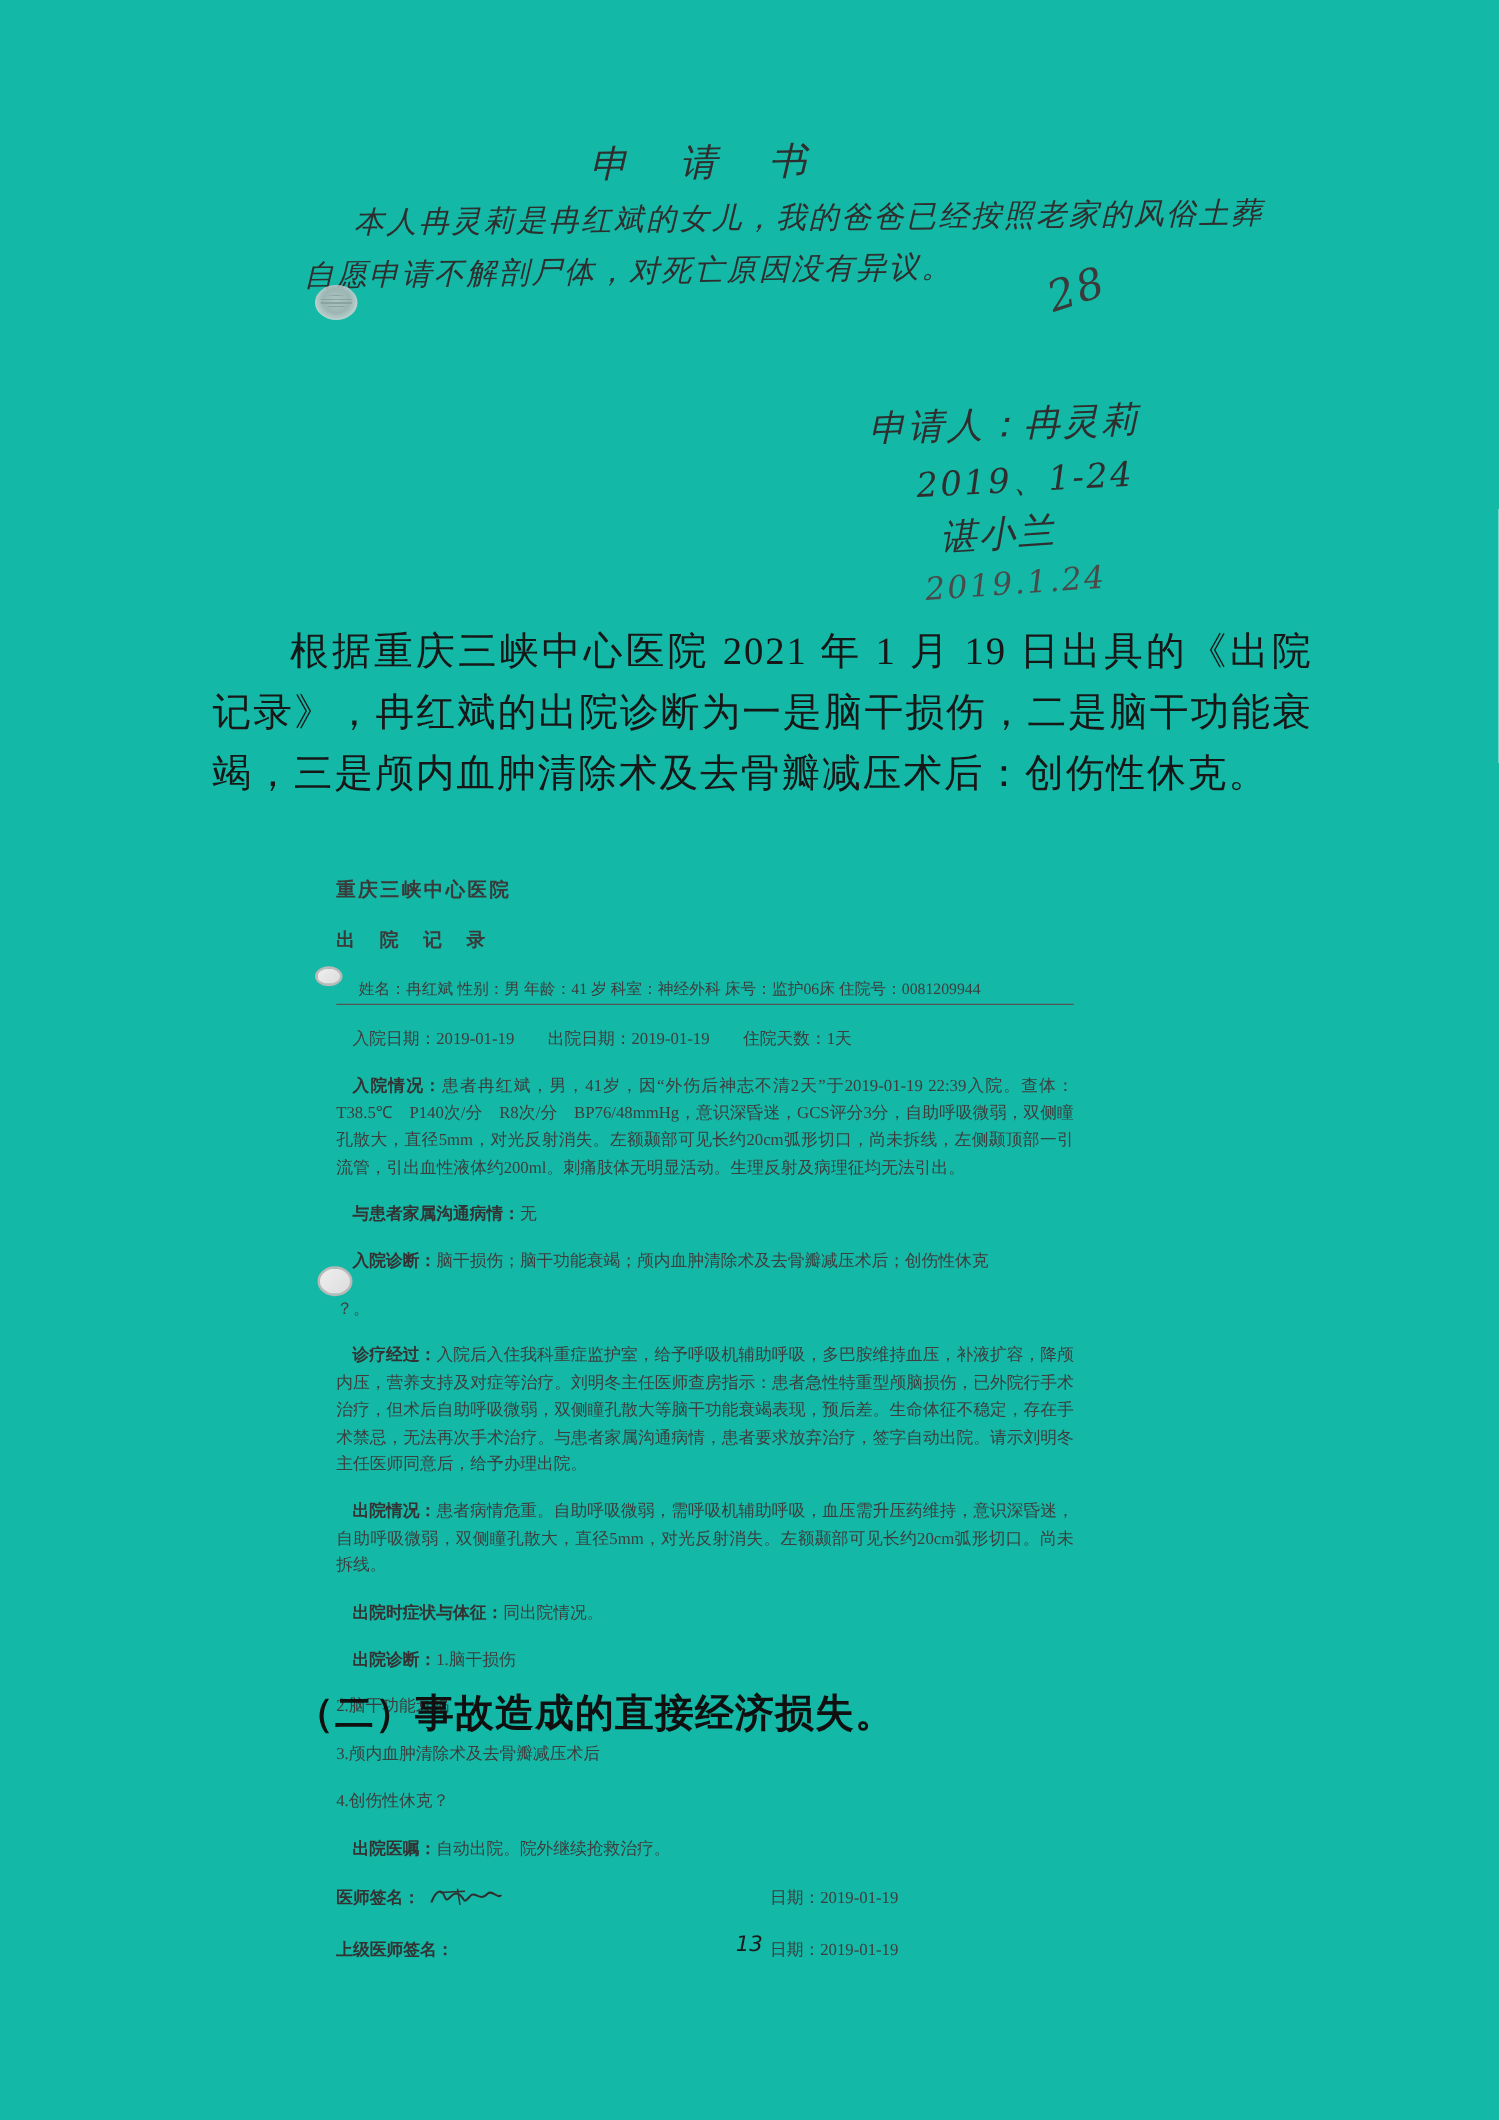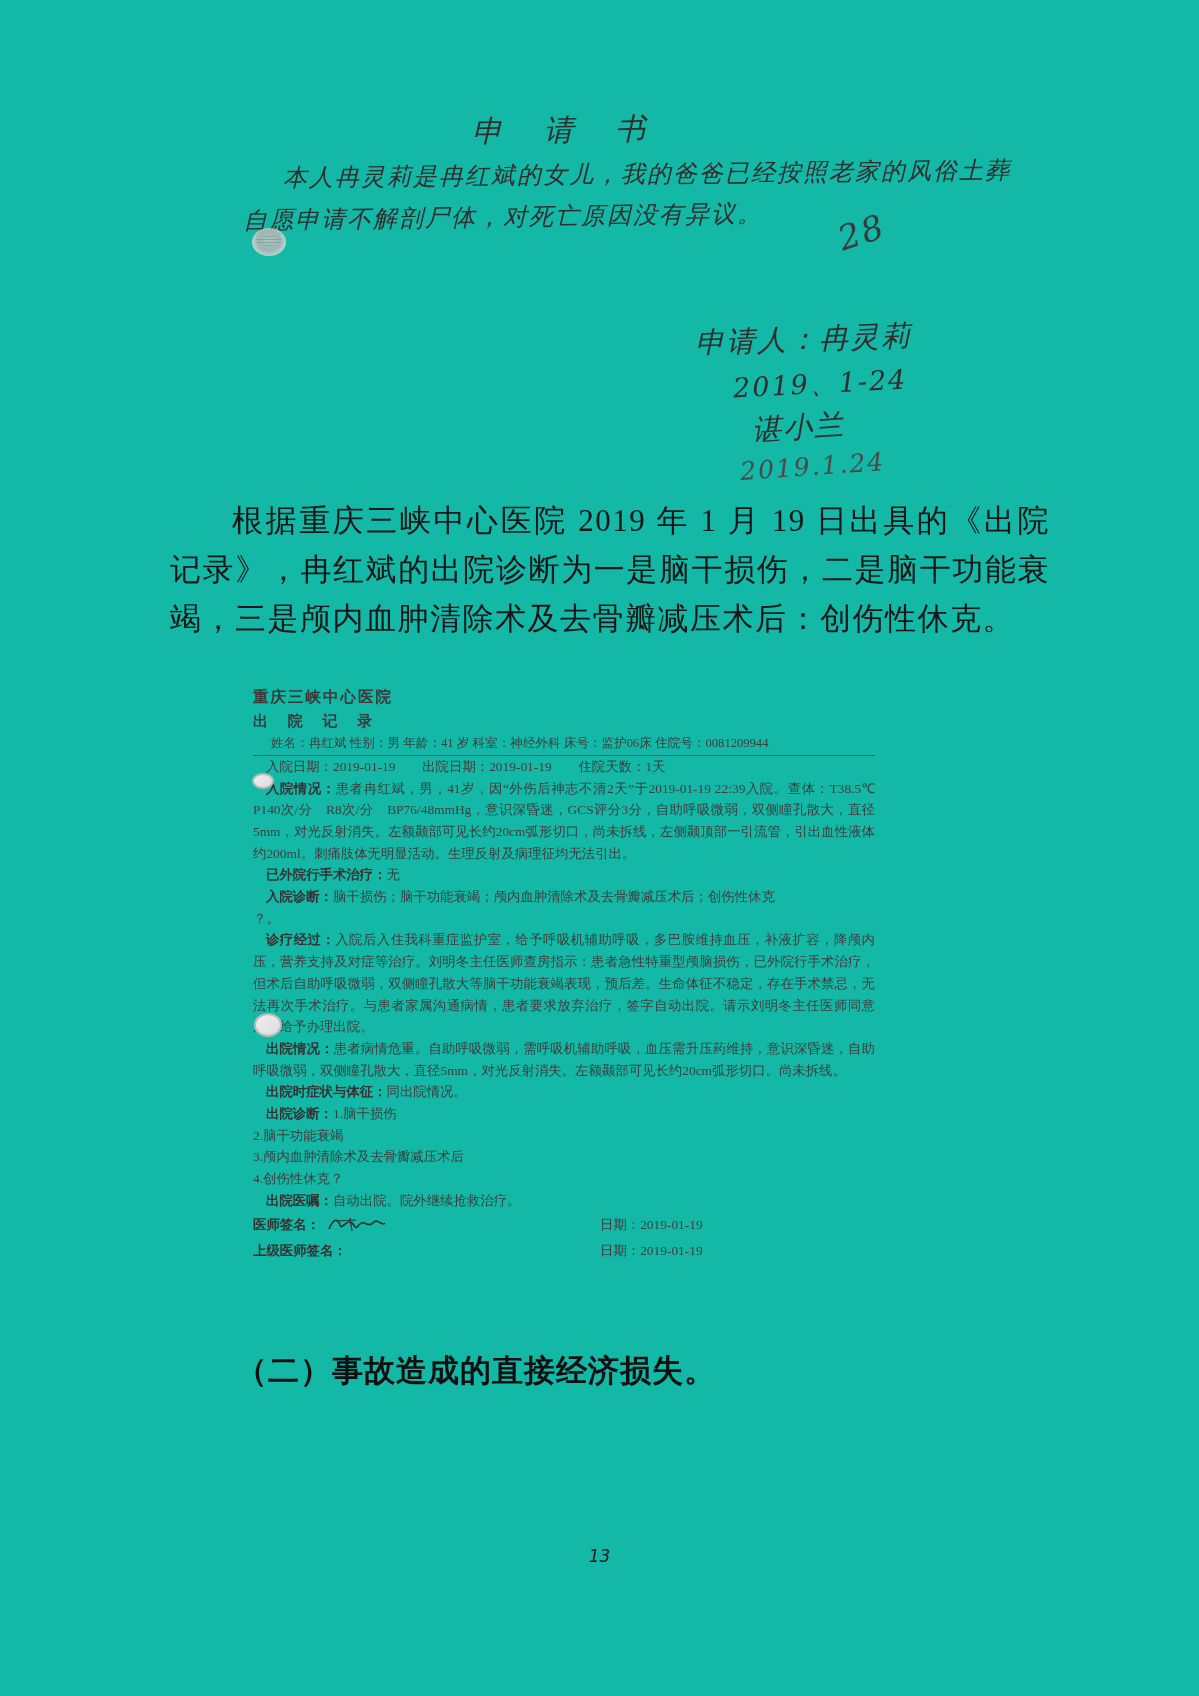--- a/index.html
+++ b/index.html
@@ -65,21 +65,21 @@
   }
 
   
   .record {
     position:absolute;
     left:253px; top:684px; width:622px;
     font-size:13.4px; line-height:1.62;
     color:#3d3d3d;
     font-family:"Liberation Serif", serif;
   }
-  .record p { margin:0; text-align:justify; }
+  .record p { margin:16px; text-align:justify; }
   .record .lbl { font-weight:bold; color:#333; }
   .record .indent { text-indent:13px; }
   .rec-hospital {
     text-align:center; font-weight:bold; font-size:15.5px;
     letter-spacing:2px; color:#3a3a3a; margin:0;
   }
   .rec-doctitle {
     text-align:center; font-weight:bold; font-size:15px;
     letter-spacing:8px; color:#3a3a3a; margin:0 0 2px 0;
   }
@@ -119,31 +119,31 @@
   <div class="hw hw-title">申 请 书</div>
   <div class="hw hw-line1">本人冉灵莉是冉红斌的女儿，我的爸爸已经按照老家的风俗土葬</div>
   <div class="hw hw-line2">自愿申请不解剖尸体，对死亡原因没有异议。</div>
   <div class="smudge"></div>
   <div class="hw hw-corner">28</div>
   <div class="hw hw-applicant">申请人：冉灵莉</div>
   <div class="hw hw-date1">2019、1-24</div>
   <div class="hw hw-sig2">谌小兰</div>
   <div class="hw hw-date2">2019.1.24</div>
 
-  <div class="body-par par1">根据重庆三峡中心医院 2019 年 1 月 19 日出具的《出院记录》，冉红斌的出院诊断为一是脑干损伤，二是脑干功能衰竭，三是颅内血肿清除术及去骨瓣减压术后：创伤性休克。</div>
+  <div class="body-par par1">根据重庆三峡中心医院 2021 年 1 月 19 日出具的《出院记录》，冉红斌的出院诊断为一是脑干损伤，二是脑干功能衰竭，三是颅内血肿清除术及去骨瓣减压术后：创伤性休克。</div>
 
   <div class="record">
     <p class="rec-hospital">重庆三峡中心医院</p>
     <p class="rec-doctitle">出 院 记 录</p>
     <p class="rec-patient-line">姓名：冉红斌 性别：男 年龄：41 岁 科室：神经外科 床号：监护06床 住院号：0081209944</p>
     <p class="rec-simple">入院日期：2019-01-19　　出院日期：2019-01-19　　住院天数：1天</p>
 
     <p class="indent"><b class="lbl">入院情况：</b><span>患者冉红斌，男，41岁，因“外伤后神志不清2天”于2019-01-19 22:39入院。查体：T38.5℃　P140次/分　R8次/分　BP76/48mmHg，意识深昏迷，GCS评分3分，自助呼吸微弱，双侧瞳孔散大，直径5mm，对光反射消失。左额颞部可见长约20cm弧形切口，尚未拆线，左侧颞顶部一引流管，引出血性液体约200ml。刺痛肢体无明显活动。生理反射及病理征均无法引出。</span></p>
 
-    <p class="rec-simple"><b class="lbl">已外院行手术治疗：</b><span>无</span></p>
+    <p class="rec-simple"><b class="lbl">与患者家属沟通病情：</b><span>无</span></p>
 
     <p class="indent"><b class="lbl">入院诊断：</b><span>脑干损伤；脑干功能衰竭；颅内血肿清除术及去骨瓣减压术后；创伤性休克</span></p>
     <p class="diag-wrap">？。</p>
 
     <p class="indent"><b class="lbl">诊疗经过：</b><span>入院后入住我科重症监护室，给予呼吸机辅助呼吸，多巴胺维持血压，补液扩容，降颅内压，营养支持及对症等治疗。刘明冬主任医师查房指示：患者急性特重型颅脑损伤，已外院行手术治疗，但术后自助呼吸微弱，双侧瞳孔散大等脑干功能衰竭表现，预后差。生命体征不稳定，存在手术禁忌，无法再次手术治疗。与患者家属沟通病情，患者要求放弃治疗，签字自动出院。请示刘明冬主任医师同意后，给予办理出院。</span></p>
 
     <p class="indent"><b class="lbl">出院情况：</b><span>患者病情危重。自助呼吸微弱，需呼吸机辅助呼吸，血压需升压药维持，意识深昏迷，自助呼吸微弱，双侧瞳孔散大，直径5mm，对光反射消失。左额颞部可见长约20cm弧形切口。尚未拆线。</span></p>
 
     <p class="rec-simple"><b class="lbl">出院时症状与体征：</b><span>同出院情况。</span></p>
 

